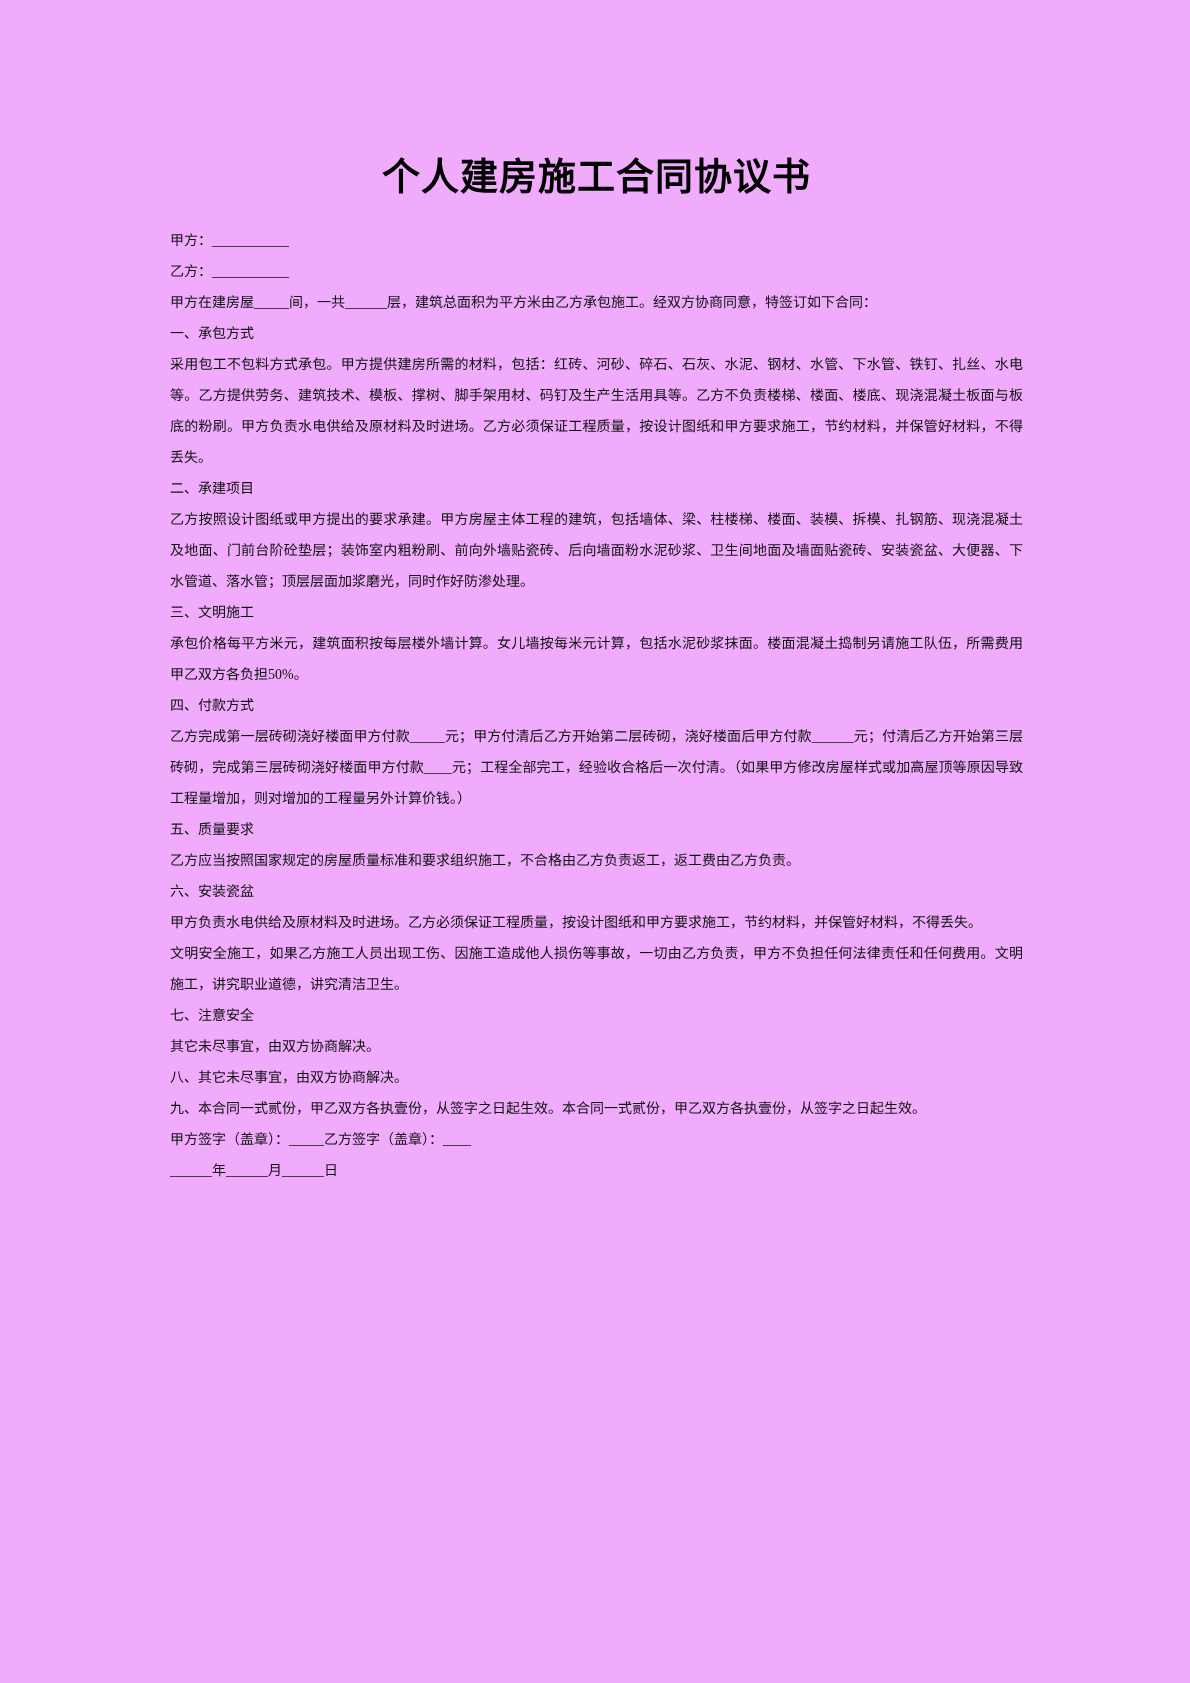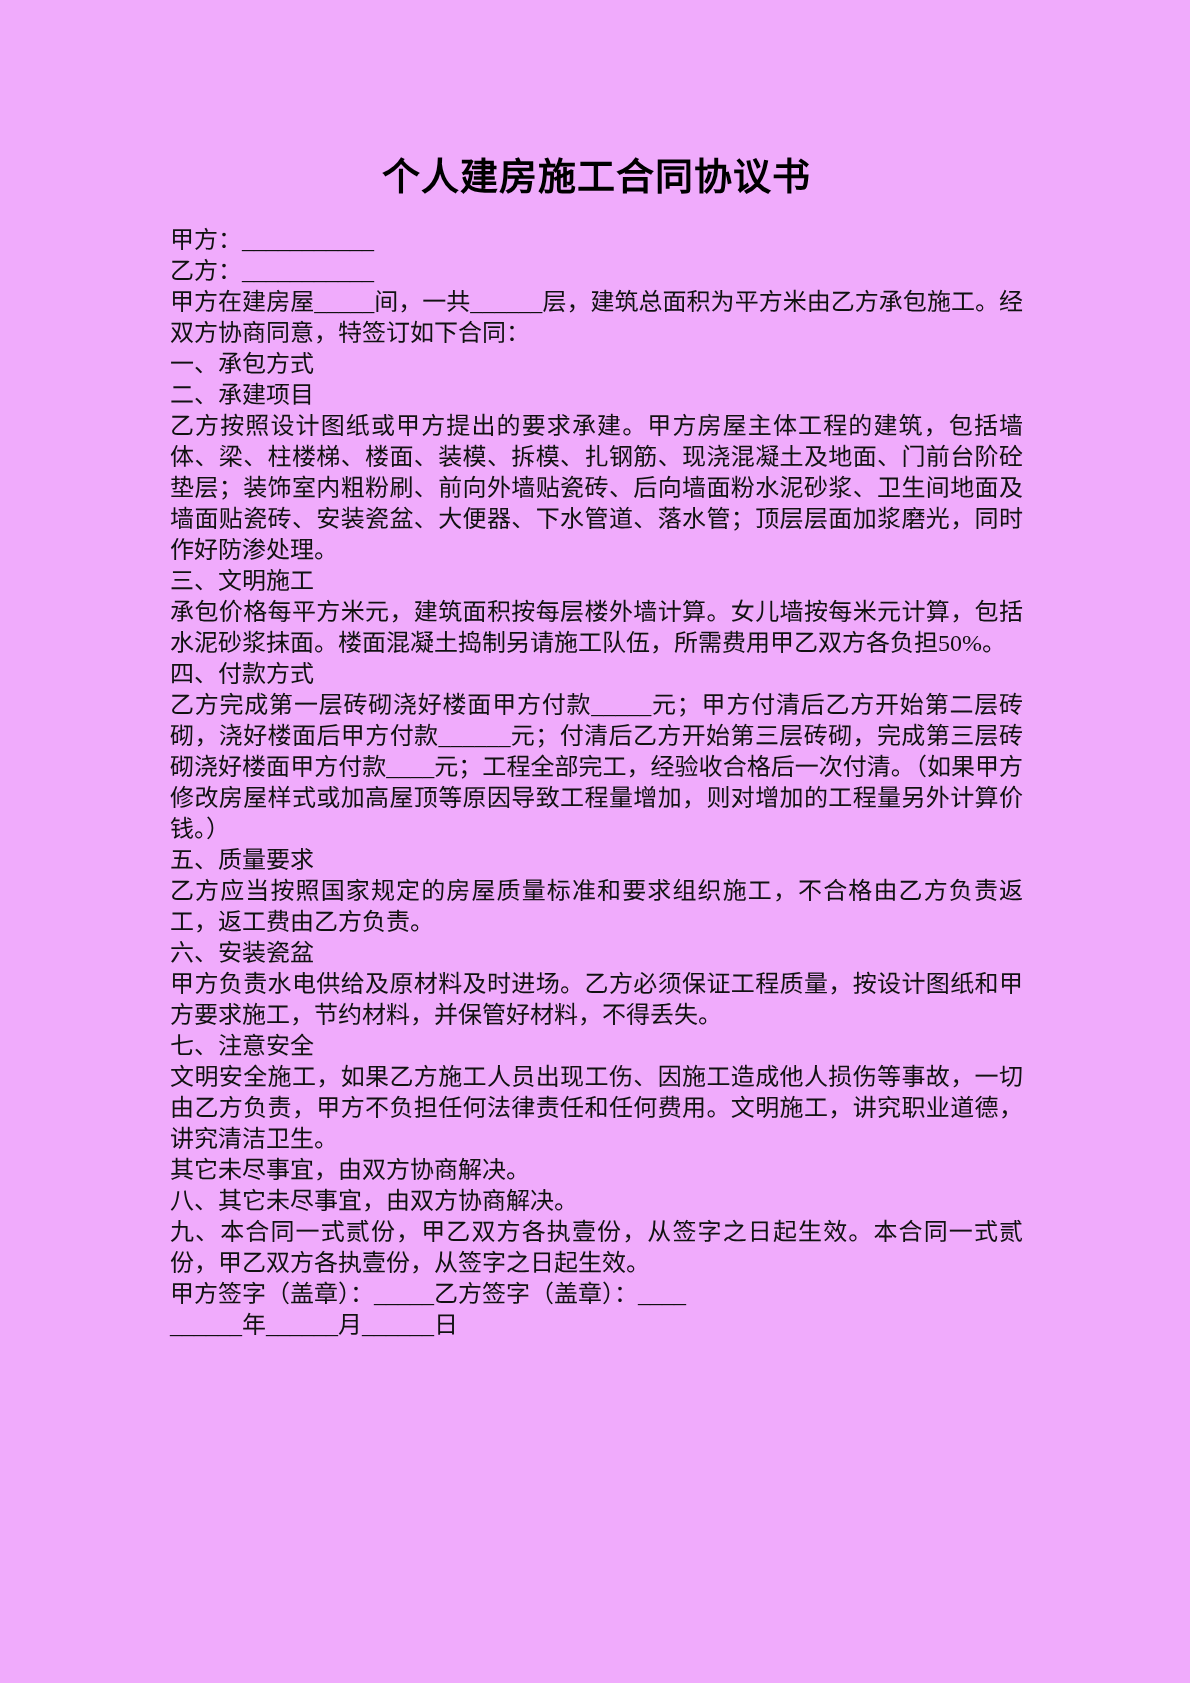--- a/index.html
+++ b/index.html
@@ -20,49 +20,50 @@
   .doc-title {
     font-size: 38px;
     font-weight: bold;
     line-height: 55px;
     text-align: center;
     letter-spacing: 1px;
     color: #000000;
     margin-bottom: 20px;
   }
   .doc-body p {
-    font-size: 24px;
+    font-size: 14px;
     line-height: 31px;
     text-align: justify;
     text-justify: inter-ideograph;
     word-break: break-all;
     color: #111111;
   }
 </style>
 </head>
 <body>
 
 <div class="page">
   <h1 class="doc-title">个人建房施工合同协议书</h1>
   <div class="doc-body">
     <p>甲方：___________</p>
     <p>乙方：___________</p>
     <p>甲方在建房屋_____间，一共______层，建筑总面积为平方米由乙方承包施工。经双方协商同意，特签订如下合同：</p>
     <p>一、承包方式</p>
+    <p>采用包工不包料方式承包。甲方提供建房所需的材料，包括：红砖、河砂、碎石、石灰、水泥、钢材、水管、下水管、铁钉、扎丝、水电等。乙方提供劳务、建筑技术、模板、撑树、脚手架用材、码钉及生产生活用具等。乙方不负责楼梯、楼面、楼底、现浇混凝土板面与板底的粉刷。甲方负责水电供给及原材料及时进场。乙方必须保证工程质量，按设计图纸和甲方要求施工，节约材料，并保管好材料，不得丢失。</p>
     <p>二、承建项目</p>
     <p>乙方按照设计图纸或甲方提出的要求承建。甲方房屋主体工程的建筑，包括墙体、梁、柱楼梯、楼面、装模、拆模、扎钢筋、现浇混凝土及地面、门前台阶砼垫层；装饰室内粗粉刷、前向外墙贴瓷砖、后向墙面粉水泥砂浆、卫生间地面及墙面贴瓷砖、安装瓷盆、大便器、下水管道、落水管；顶层层面加浆磨光，同时作好防渗处理。</p>
     <p>三、文明施工</p>
     <p>承包价格每平方米元，建筑面积按每层楼外墙计算。女儿墙按每米元计算，包括水泥砂浆抹面。楼面混凝土捣制另请施工队伍，所需费用甲乙双方各负担50%。</p>
     <p>四、付款方式</p>
     <p>乙方完成第一层砖砌浇好楼面甲方付款_____元；甲方付清后乙方开始第二层砖砌，浇好楼面后甲方付款______元；付清后乙方开始第三层砖砌，完成第三层砖砌浇好楼面甲方付款____元；工程全部完工，经验收合格后一次付清。（如果甲方修改房屋样式或加高屋顶等原因导致工程量增加，则对增加的工程量另外计算价钱。）</p>
     <p>五、质量要求</p>
     <p>乙方应当按照国家规定的房屋质量标准和要求组织施工，不合格由乙方负责返工，返工费由乙方负责。</p>
     <p>六、安装瓷盆</p>
     <p>甲方负责水电供给及原材料及时进场。乙方必须保证工程质量，按设计图纸和甲方要求施工，节约材料，并保管好材料，不得丢失。</p>
+    <p>文明安全施工，如果乙方施工人员出现工伤、因施工造成他人损伤等事故，一切由乙方负责，甲方不负担任何法律责任和任何费用。文明施工，讲究职业道德，讲究清洁卫生。</p>
     <p>七、注意安全</p>
-    <p>文明安全施工，如果乙方施工人员出现工伤、因施工造成他人损伤等事故，一切由乙方负责，甲方不负担任何法律责任和任何费用。文明施工，讲究职业道德，讲究清洁卫生。</p>
     <p>其它未尽事宜，由双方协商解决。</p>
     <p>八、其它未尽事宜，由双方协商解决。</p>
     <p>九、本合同一式贰份，甲乙双方各执壹份，从签字之日起生效。本合同一式贰份，甲乙双方各执壹份，从签字之日起生效。</p>
     <p>甲方签字（盖章）：_____乙方签字（盖章）：____</p>
     <p>______年______月______日</p>
   </div>
 </div>
 
 </body></html>

